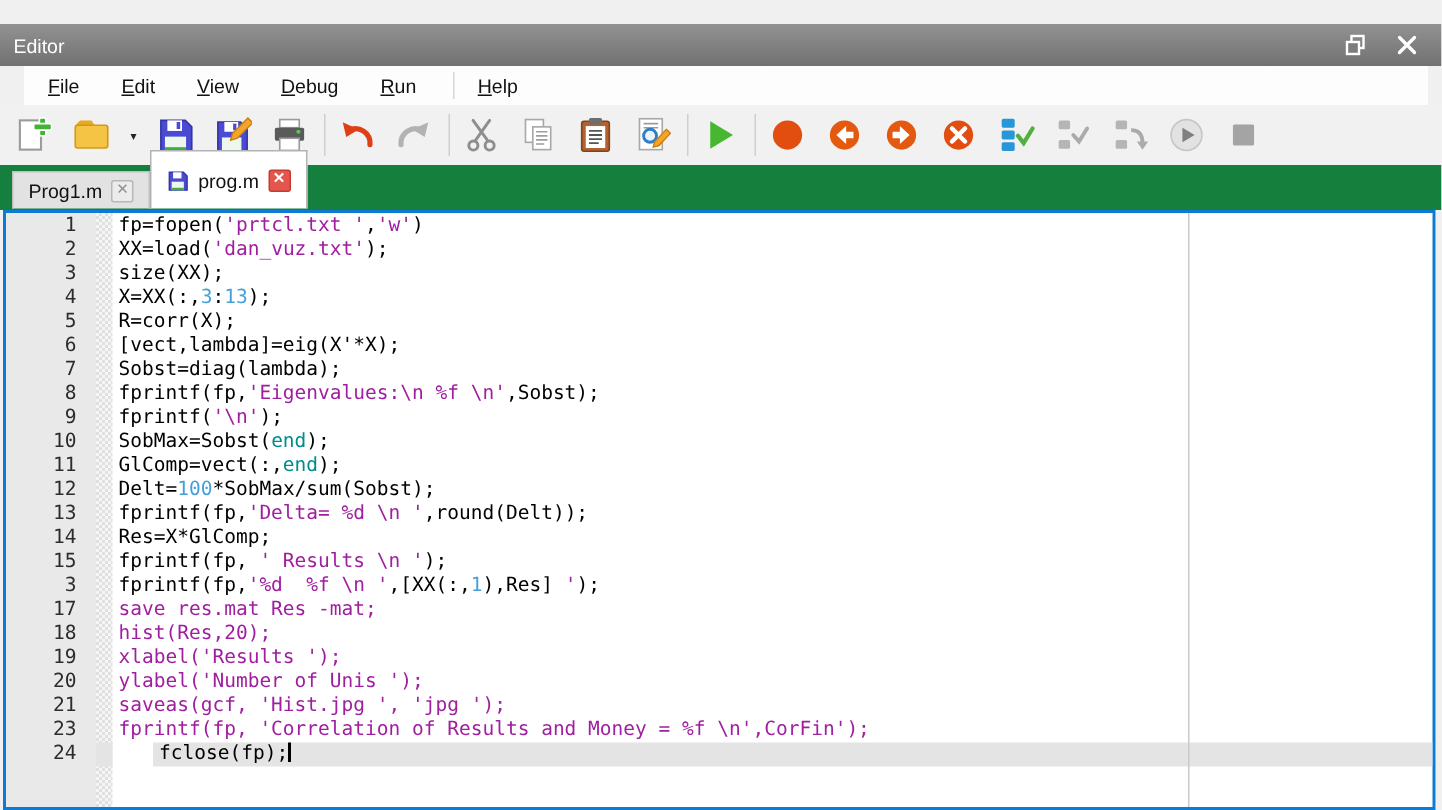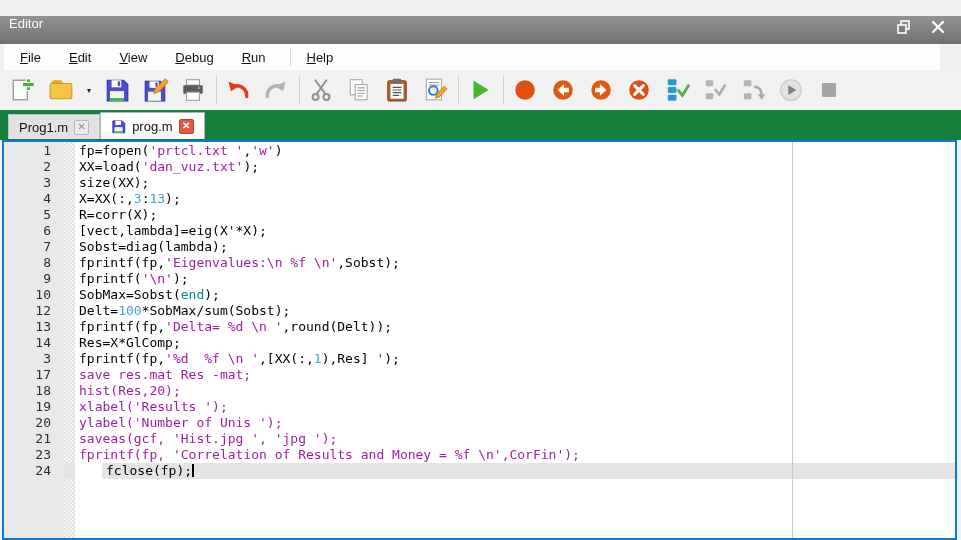--- a/index.html
+++ b/index.html
@@ -1,29 +1,29 @@
 <!DOCTYPE html>
 <html style="--c-accent: #0d7ad4; --c-default: #000000; --c-string: #a01ea0; --c-number: #46a0d7; --c-keyword: #008c8c;"><head>
 <meta charset="utf-8">
 <style>
   * { margin:0; padding:0; box-sizing:border-box; }
   body { font-family:"Liberation Sans", sans-serif; background:#e9e9e9; }
   .screen { position:relative; width:961px; height:540px; background:#f0f0f0; overflow:hidden; }
 
   
   .titlebar { position:absolute; left:0; top:16px; width:961px; height:28px;
-    background:linear-gradient(#929292,#717171); display:flex; align-items:flex-start; }
+    background:linear-gradient(#929292,#717171); display:flex; align-items:center; }
   .titlebar .title { color:#fff; font-size:13px; padding-left:9px; flex:1; }
   .winbtn { width:26px; height:22px; border:none; background:transparent; display:flex;
     align-items:center; justify-content:center; cursor:default; }
   .winbtn svg { display:block; }
   .titlebar .btns { display:flex; gap:8px; padding-right:10px; }
 
   
-  .menubar { position:absolute; left:4px; top:44px; width:936px; height:26px; background:#fdfdfd;
+  .menubar { position:absolute; left:16px; top:44px; width:936px; height:26px; background:#fdfdfd;
     display:flex; align-items:center; font-size:13px; color:#111; }
   .menu-item { display:inline-block; padding:4px 10px; margin-right:8px; }
   .menu-item::first-letter { text-decoration:underline; }
   .menu-item:first-child { margin-left:6px; }
   .menu-sep { width:1px; height:18px; background:#d6d6d6; margin:0 6px; }
 
   
   .toolbar { position:absolute; left:0; top:70px; width:961px; height:40px; background:#f1f1f1;
     display:flex; align-items:center; padding-left:8px; }
   .tbtn { width:30px; height:32px; border:none; background:transparent; display:flex;
@@ -32,21 +32,21 @@
   .tb-sep { width:1px; height:28px; background:#cfcfcf; margin:0 6px 0 0; }
   .drop-arrow { width:10px; height:32px; border:none; background:transparent; font-size:8px;
     color:#222; margin-right:8px; padding:0; }
 
   
   .tabbar { position:absolute; left:0; top:110px; width:961px; height:30px; background:#15803d;
     display:flex; align-items:flex-end; padding-left:8px; }
   .tab { display:flex; align-items:center; gap:6px; font-size:13px; color:#111;
     padding:0 10px; height:25px; margin-bottom:1px; }
   .tab.inactive { background:#e2e2e2; border:1px solid #bfbfbf; border-bottom:none; }
-  .tab.active { background:#ffffff; border:1px solid #b3b3b3; border-bottom:none; height:27px; }
+  .tab.active { background:#ffffff; border:1px solid #b3b3b3; border-bottom:none; height:39px; }
   .tab-close { width:15px; height:15px; border-radius:2px; display:flex; align-items:center;
     justify-content:center; font-size:10px; line-height:1; border:1px solid #b7b7b7; }
   .tab-close.gray { background:#ececec; color:#8f8f8f; }
   .tab-close.red { background:#e4564c; border-color:#c23c34; color:#fff; font-weight:bold; }
   .tab .floppy { display:block; }
 
   
   .editor { position:absolute; left:2px; top:140px; width:955px; height:400px;
     border:2px solid var(--c-accent, #0d7ad4); background:#ffffff; overflow:hidden; }
   .gutter-bg { position:absolute; left:0; top:0; bottom:0; width:60px; background:#e9e9e9; }
@@ -343,33 +343,43 @@
           <span class="ln">9</span>
           <span class="fold"></span>
           <span class="code"><span class="c-d">fprintf(</span><span class="c-s">'\n'</span><span class="c-d">);</span></span>
         </div>
         <div class="code-row">
           <span class="ln">10</span>
           <span class="fold"></span>
           <span class="code"><span class="c-d">SobMax=Sobst(</span><span class="c-k">end</span><span class="c-d">);</span></span>
         </div>
         <div class="code-row">
+          <span class="ln">11</span>
+          <span class="fold"></span>
+          <span class="code"><span class="c-d">GlComp=vect(:,</span><span class="c-k">end</span><span class="c-d">);</span></span>
+        </div>
+        <div class="code-row">
           <span class="ln">12</span>
           <span class="fold"></span>
           <span class="code"><span class="c-d">Delt=</span><span class="c-n">100</span><span class="c-d">*SobMax/sum(Sobst);</span></span>
         </div>
         <div class="code-row">
           <span class="ln">13</span>
           <span class="fold"></span>
           <span class="code"><span class="c-d">fprintf(fp,</span><span class="c-s">'Delta= %d \n '</span><span class="c-d">,round(Delt));</span></span>
         </div>
         <div class="code-row">
           <span class="ln">14</span>
           <span class="fold"></span>
           <span class="code"><span class="c-d">Res=X*GlComp;</span></span>
+        </div>
+        <div class="code-row">
+          <span class="ln">15</span>
+          <span class="fold"></span>
+          <span class="code"><span class="c-d">fprintf(fp, </span><span class="c-s">' Results \n '</span><span class="c-d">);</span></span>
         </div>
         <div class="code-row">
           <span class="ln">3</span>
           <span class="fold"></span>
           <span class="code"><span class="c-d">fprintf(fp,</span><span class="c-s">'%d  %f \n '</span><span class="c-d">,[XX(:,</span><span class="c-n">1</span><span class="c-d">),Res] </span><span class="c-s">'</span><span class="c-d">);</span></span>
         </div>
         <div class="code-row">
           <span class="ln">17</span>
           <span class="fold"></span>
           <span class="code"><span class="c-s">save res.mat Res -mat;</span></span>

